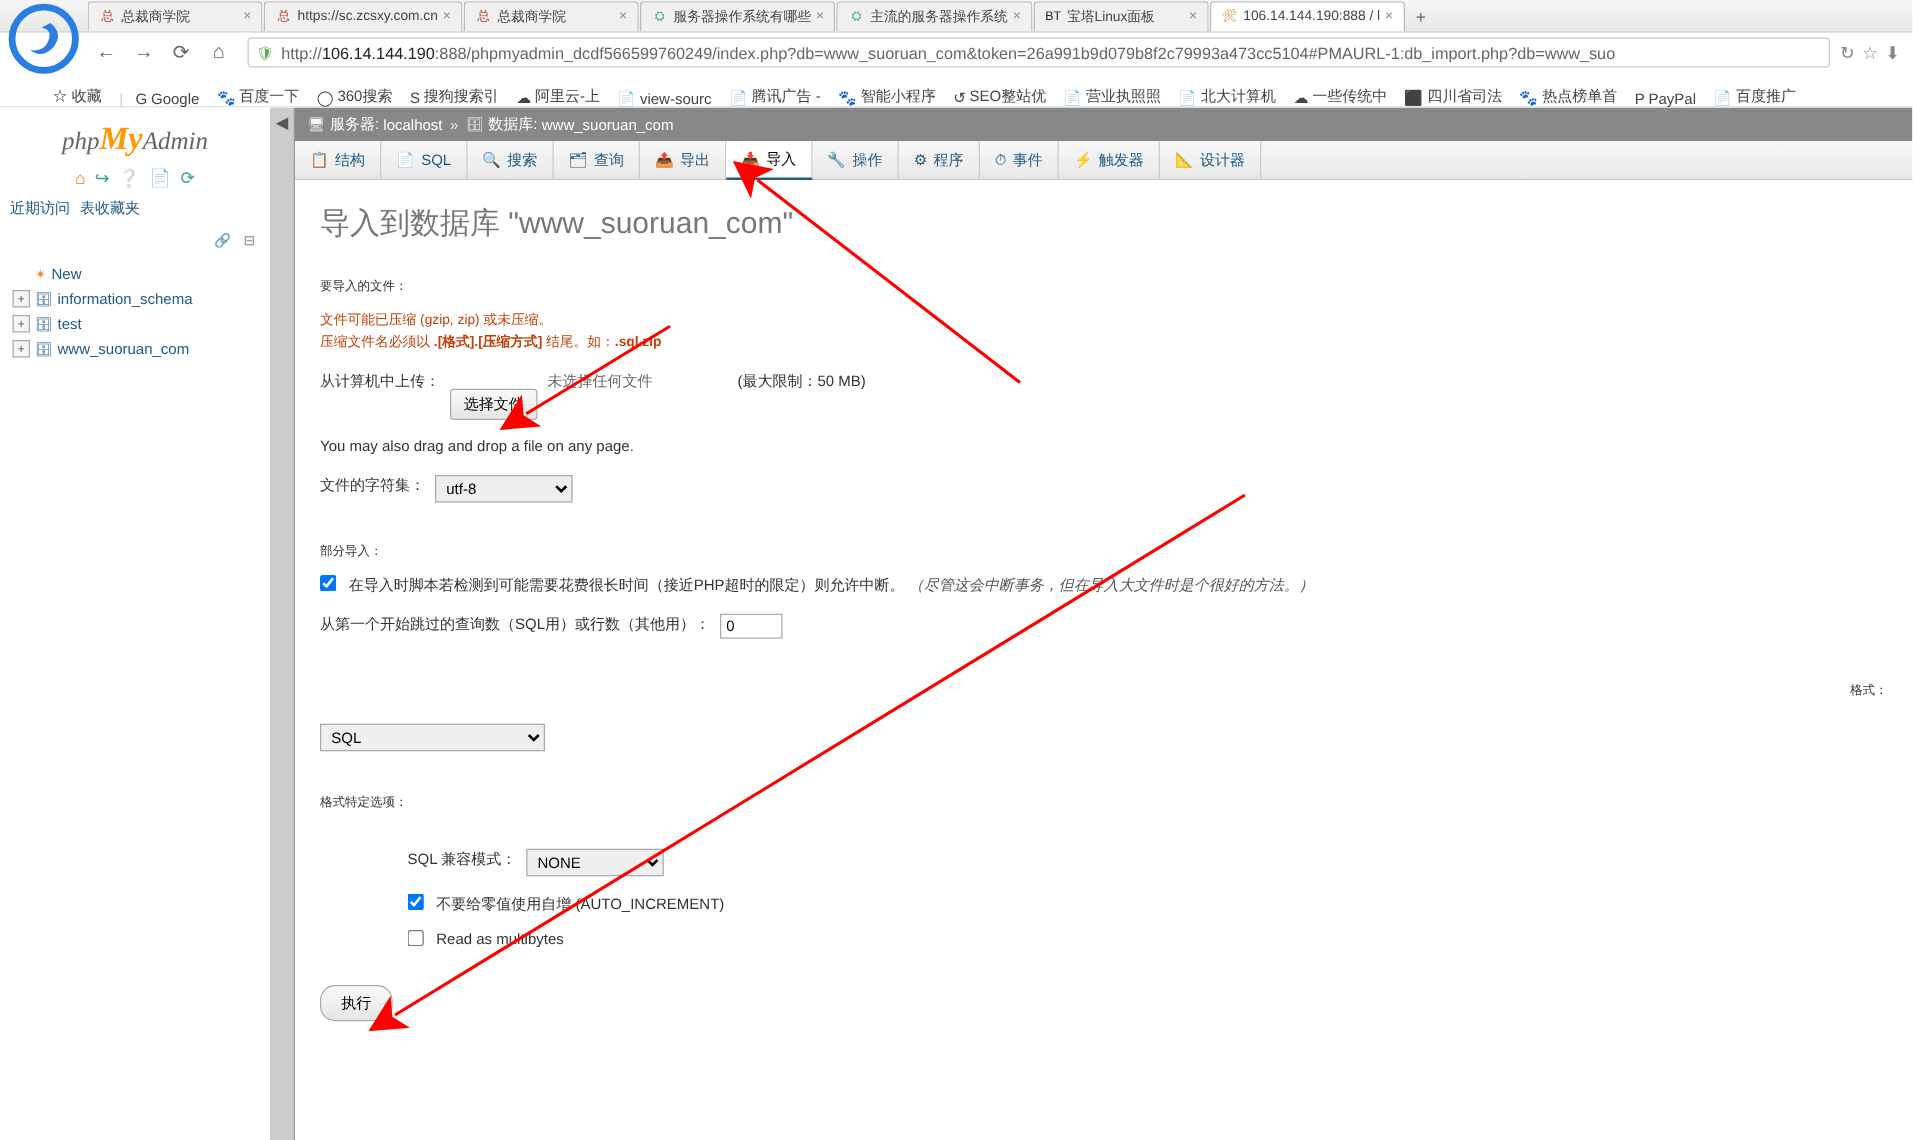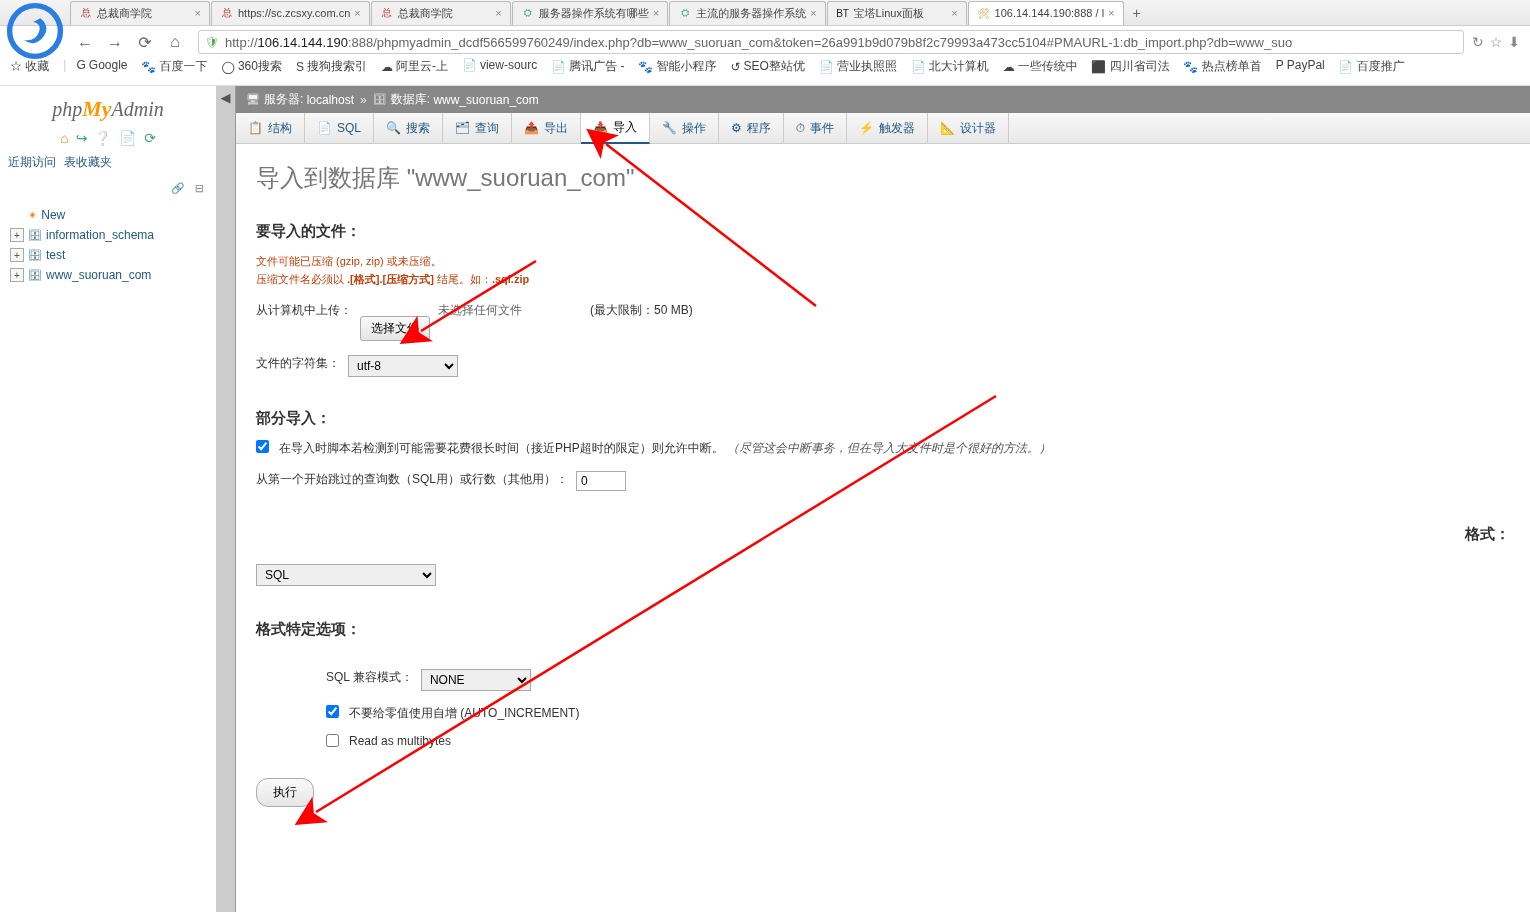--- a/index.html
+++ b/index.html
@@ -19,30 +19,30 @@
 
 .addr-bar { height: 32px; display: flex; align-items: center; padding: 0 10px 0 70px; }
 .nav-btn { width: 24px; height: 24px; display: inline-flex; align-items: center; justify-content: center; color: #666; font-size: 16px; margin: 0 3px; }
 .url-box { flex: 1; height: 24px; border: 1px solid #ccc; border-radius: 3px; margin: 0 8px; padding: 0 6px; display: flex; align-items: center; font-size: 13px; color: #666; overflow: hidden; }
 .url-box .lock { color: #5a5; margin-right: 6px; font-size: 11px; }
 .url-box .url-text { white-space: nowrap; overflow: hidden; }
 .url-box .bold { color: #222; font-weight: 500; }
 .addr-icons { display: flex; gap: 6px; color: #888; }
 .addr-icons span { font-size: 14px; }
 
-.bookmarks-bar { height: 28px; display: flex; align-items: flex-start; padding: 0 10px; font-size: 12px; color: #444; }
+.bookmarks-bar { height: 28px; display: flex; align-items: flex-end; padding: 0 10px; font-size: 12px; color: #444; margin-left: 32px; }
 .bm-item { display: flex; align-items: center; margin-right: 14px; cursor: pointer; }
 .bm-item .bm-icon { margin-right: 3px; font-size: 12px; }
 
 
 .main { display: flex; height: calc(100% - 86px); }
 .sidebar { width: 216px; background: #fff; padding: 4px 8px; }
 .pma-logo { text-align: center; padding: 6px 0 4px; }
 .pma-logo .php { color: #666; font-size: 20px; font-style: italic; font-family: Georgia, serif; }
-.pma-logo .my { color: #ff9800; font-size: 22px; font-weight: bold; font-style: italic; font-family: Georgia, serif; }
+.pma-logo .my { color: #ff9800; font-size: 26px; font-weight: bold; font-style: italic; font-family: Georgia, serif; }
 .pma-logo .admin { color: #666; font-size: 20px; font-style: italic; font-family: Georgia, serif; }
 .pma-icons { text-align: center; padding: 4px 0 8px; }
 .pma-icons span { margin: 0 2px; font-size: 14px; }
 .side-tabs { display: flex; gap: 8px; margin-bottom: 8px; color: #235a81; font-size: 12px; }
 .side-tabs span { cursor: pointer; }
 .side-link-icons { text-align: right; padding: 2px 4px; color: #888; }
 .side-link-icons span { margin-left: 6px; font-size: 11px; }
 .db-tree { margin-top: 8px; }
 .db-node { display: flex; align-items: center; padding: 3px 2px; color: #235a81; font-size: 12px; }
 .db-node .expand { width: 14px; height: 14px; border: 1px solid #aaa; display: inline-flex; align-items: center; justify-content: center; font-size: 10px; margin-right: 4px; color: #555; background: #f7f7f7; }
@@ -58,21 +58,21 @@
 .breadcrumb .sep { margin: 0 6px; opacity: 0.8; }
 .breadcrumb a { color: #fff; text-decoration: none; }
 
 .top-tabs { display: flex; background: linear-gradient(#f8f8f8, #e8e8e8); border-bottom: 1px solid #ccc; }
 .top-tab { display: flex; align-items: center; padding: 6px 12px; font-size: 12px; color: #235a81; border-right: 1px solid #ccc; cursor: pointer; }
 .top-tab.active { background: #fff; border-bottom: 2px solid #235a81; margin-bottom: -1px; color: #000; }
 .top-tab .tt-icon { margin-right: 5px; font-size: 12px; }
 
 .page-body { padding: 18px 20px; overflow-y: auto; flex: 1; }
 .page-title { font-size: 24px; color: #777; font-weight: normal; margin-bottom: 28px; }
-.section-title { font-size: 15px; font-weight: bold; margin: 18px 0 12px; }
+.section-title { font-size: 10px; font-weight: normal; margin: 18px 0 12px; }
 .help-text { font-size: 11px; color: #c2410c; line-height: 1.6; }
 .form-row { margin: 14px 0; display: flex; align-items: flex-start; gap: 8px; font-size: 12px; }
 .file-btn { padding: 3px 10px; border: 1px solid #aaa; background: linear-gradient(#fafafa, #e5e5e5); border-radius: 3px; font-size: 12px; margin-top: 14px; }
 .hint { color: #666; }
 .dd-text { font-size: 12px; color: #333; margin-bottom: 16px; }
 select { padding: 2px 4px; font-size: 12px; border: 1px solid #aaa; min-width: 110px; }
 input[type="text"] { border: 1px solid #aaa; padding: 2px 4px; font-size: 12px; }
 .checkbox-row { display: flex; align-items: flex-start; gap: 10px; margin: 12px 0; font-size: 12px; }
 .checkbox-row em { font-style: italic; color: #555; }
 .sub-form { margin-left: 70px; margin-top: 30px; }
@@ -330,20 +330,21 @@
         <div class="help-text">文件可能已压缩 (gzip, zip) 或未压缩。</div>
         <div class="help-text">
           <span>压缩文件名必须以 </span><strong>.[格式].[压缩方式]</strong><span> 结尾。如：</span><strong>.sql.zip</strong>
         </div>
         <div class="form-row">
           <span>从计算机中上传：</span>
           <button class="file-btn">选择文件</button>
           <span class="hint">未选择任何文件</span>
           <span style="margin-left:60px;">(最大限制：50 MB)</span>
         </div>
+        <div class="dd-text">You may also drag and drop a file on any page.</div>
         <div class="form-row">
           <span>文件的字符集：</span>
           <select><option>utf-8</option></select>
         </div>
 
         <div class="section-title" style="margin-top:32px;">部分导入：</div>
         <div class="checkbox-row">
           <input type="checkbox" checked="" style="">
           <span>
             <span>在导入时脚本若检测到可能需要花费很长时间（接近PHP超时的限定）则允许中断。</span>

